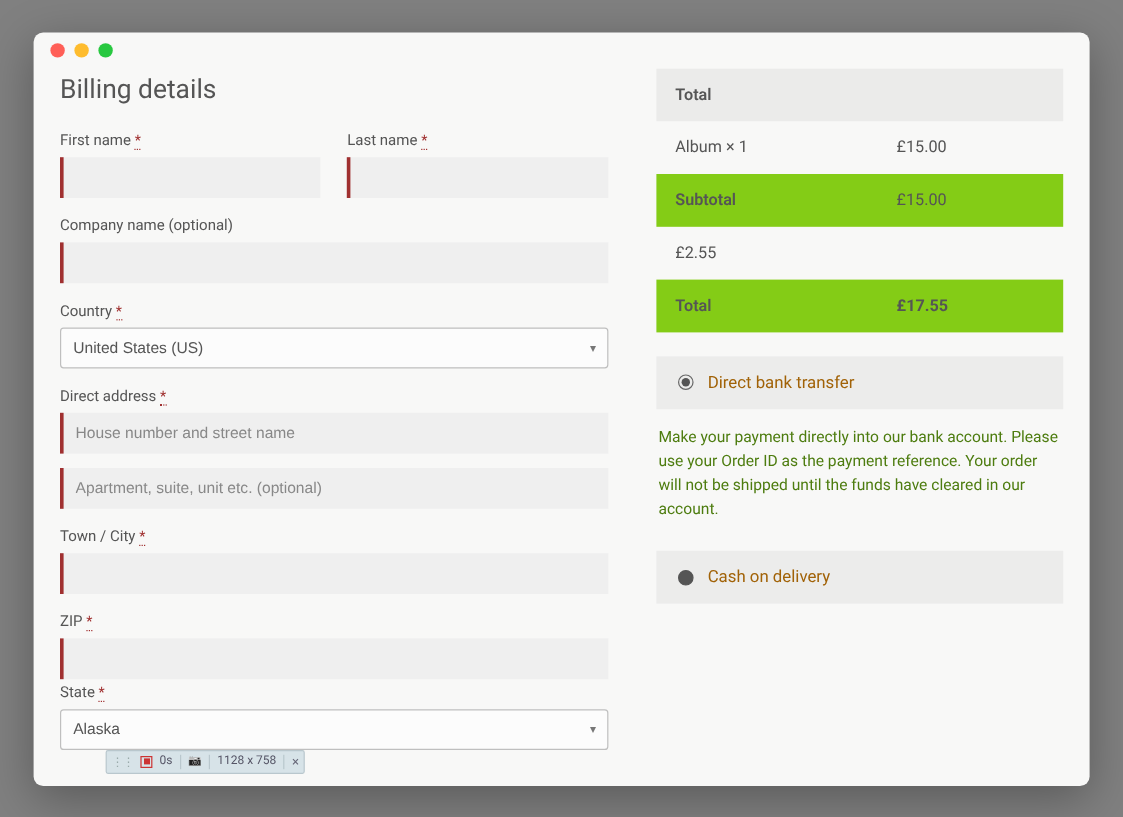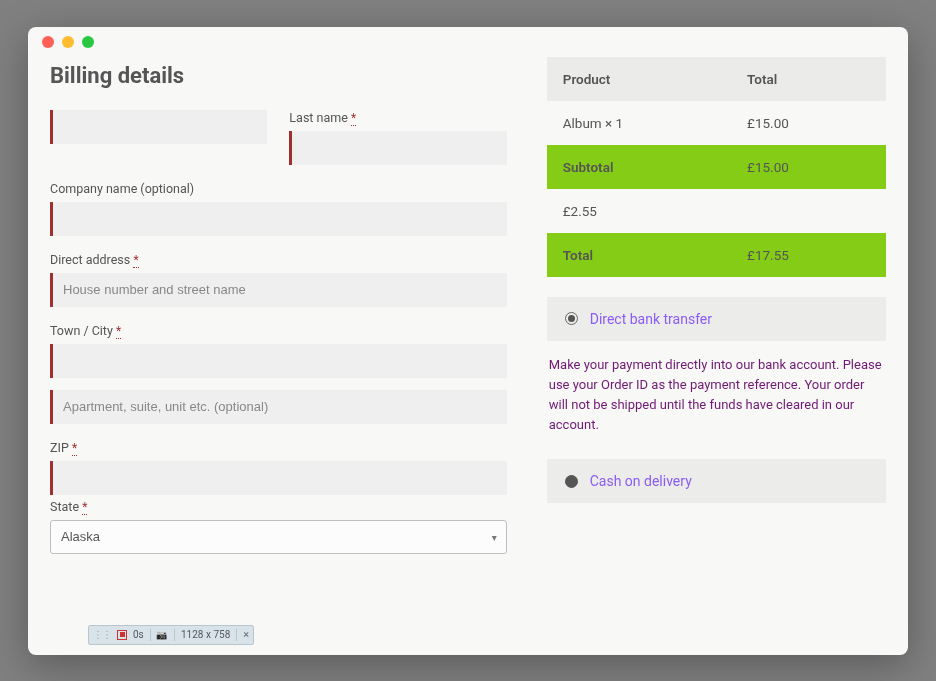--- a/index.html
+++ b/index.html
@@ -42,21 +42,21 @@
     display: flex;
     padding: 0 22px 0 22px;
     gap: 40px;
     color: #444;
     overflow: hidden;
   }
   .left { flex: 1.05; min-width: 0; }
   .right { flex: 0.78; min-width: 0; }
 
   h2 {
-    font-weight: 700;
+    font-weight: 400;
     font-size: 22px;
     color: #555;
     margin-bottom: 22px;
     margin-top: 6px;
   }
 
   .field-row { display: flex; gap: 22px; }
   .field { flex: 1; margin-bottom: 16px; }
   .field label {
     display: block;
@@ -110,35 +110,35 @@
   .order-plain { background: transparent; }
 
   .pay-block { margin-top: 20px; }
   .pay-option {
     background: #ececeb;
     padding: 14px 18px;
     display: flex;
     align-items: center;
     gap: 12px;
     font-size: 14px;
-    color: #8b5cf6;
+    color: #a16207;
     margin-bottom: 0;
   }
   .pay-gap { height: 18px; }
   .radio {
     width: 13px; height: 13px; border-radius:50%;
     border: 1.5px solid #666; display:inline-flex;
     align-items:center; justify-content:center;
     flex-shrink:0;
   }
   .radio.checked::after{
     content:""; width:7px; height:7px; border-radius:50%; background:#555;
   }
   .radio.solid { background:#555; border-color:#555; }
-  .pay-desc { font-size: 13px; color:#701a75; line-height:1.55; padding: 14px 2px 6px 2px; }
+  .pay-desc { font-size: 13px; color:#4d7c0f; line-height:1.55; padding: 14px 2px 6px 2px; }
 
   
   .recorder {
     position: absolute;
     left: 60px;
     bottom: 10px;
     height: 20px;
     background: #d7e3e8;
     border: 1px solid #b9c7cd;
     border-radius: 2px;
@@ -166,56 +166,69 @@
     <div class="traffic tr-green"></div>
   </div>
 
   <div class="content">
 
     <div class="left">
       <h2>Billing details</h2>
 
       <div class="field-row">
         <div class="field">
+          <label>
+            <span>First name</span>
+            <span class="req">*</span>
+          </label>
           <input class="input" style="">
         </div>
         <div class="field">
           <label>
             <span>Last name</span>
             <span class="req">*</span>
           </label>
           <input class="input" style="">
         </div>
       </div>
 
       <div class="field">
         <label>Company name (optional)</label>
         <input class="input noreq" style="">
       </div>
 
+      <div class="field">
+        <label>
+          <span>Country</span>
+          <span class="req">*</span>
+        </label>
+        <div class="select-wrap">
+          <input class="select" readonly="" value="United States (US)" style="">
+        </div>
+      </div>
 
       <div class="field">
         <label>
           <span>Direct address</span>
           <span class="req">*</span>
         </label>
         <input class="input" placeholder="House number and street name" style="">
       </div>
-      <div class="field">
-        <label>
-          <span>Town / City</span>
-          <span class="req">*</span>
-        </label>
-        <input class="input" style="">
-      </div>
-
       <div class="field" style="margin-top:-4px">
         <input class="input" placeholder="Apartment, suite, unit etc. (optional)" style="">
       </div>
 
+      <div class="field">
+        <label>
+          <span>Town / City</span>
+          <span class="req">*</span>
+        </label>
+        <input class="input" style="">
+      </div>
+
       <div class="field" style="margin-bottom:4px">
         <label>
           <span>ZIP</span>
           <span class="req">*</span>
         </label>
         <input class="input" style="">
       </div>
 
       <div class="field">
         <label>
@@ -225,37 +238,36 @@
         <div class="select-wrap">
           <input class="select" readonly="" value="Alaska" style="">
         </div>
       </div>
     </div>
 
     <div class="right">
 
       <div class="order-table">
         <div class="order-row order-head">
-          <div class="c1">Product</div>
           <div class="c2">Total</div>
         </div>
         <div class="order-row order-plain">
           <div class="c1">Album  × 1</div>
           <div class="c2">£15.00</div>
         </div>
         <div class="order-row order-sub">
           <div class="c1">Subtotal</div>
           <div class="c2" style="font-weight:400">£15.00</div>
         </div>
         <div class="order-row order-plain">
           <div class="c2">£2.55</div>
         </div>
         <div class="order-row order-sub">
           <div class="c1">Total</div>
-          <div class="c2" style="font-weight:400">£17.55</div>
+          <div class="c2" style="font-weight:700">£17.55</div>
         </div>
       </div>
 
       <div class="pay-block">
         <div class="pay-option">
           <span class="radio checked"></span>
           <span>Direct bank transfer</span>
         </div>
         <div class="pay-desc">Make your payment directly into our bank account. Please use your Order ID as the payment reference. Your order will not be shipped until the funds have cleared in our account.</div>
 

